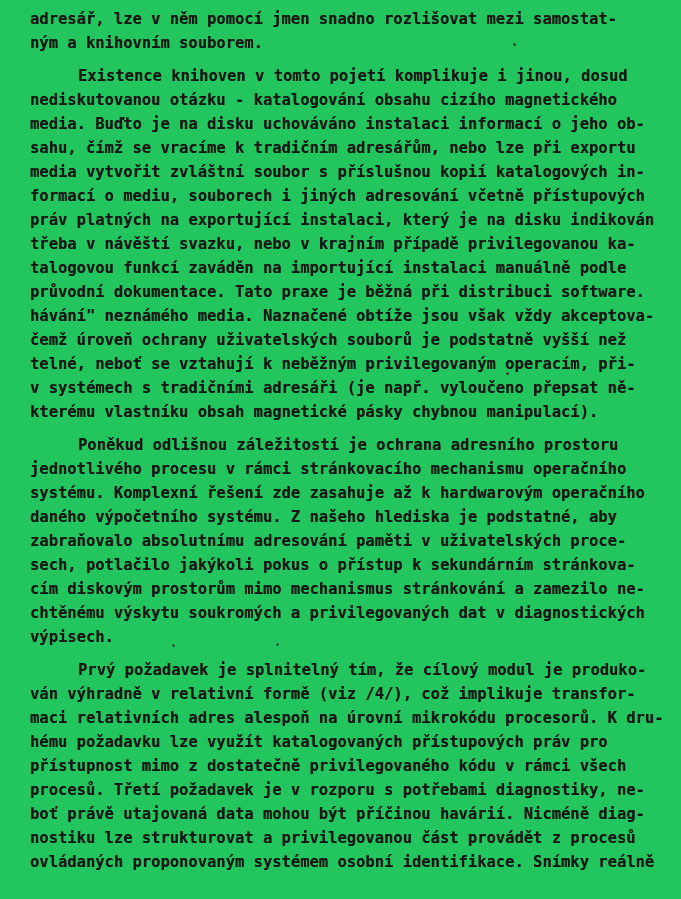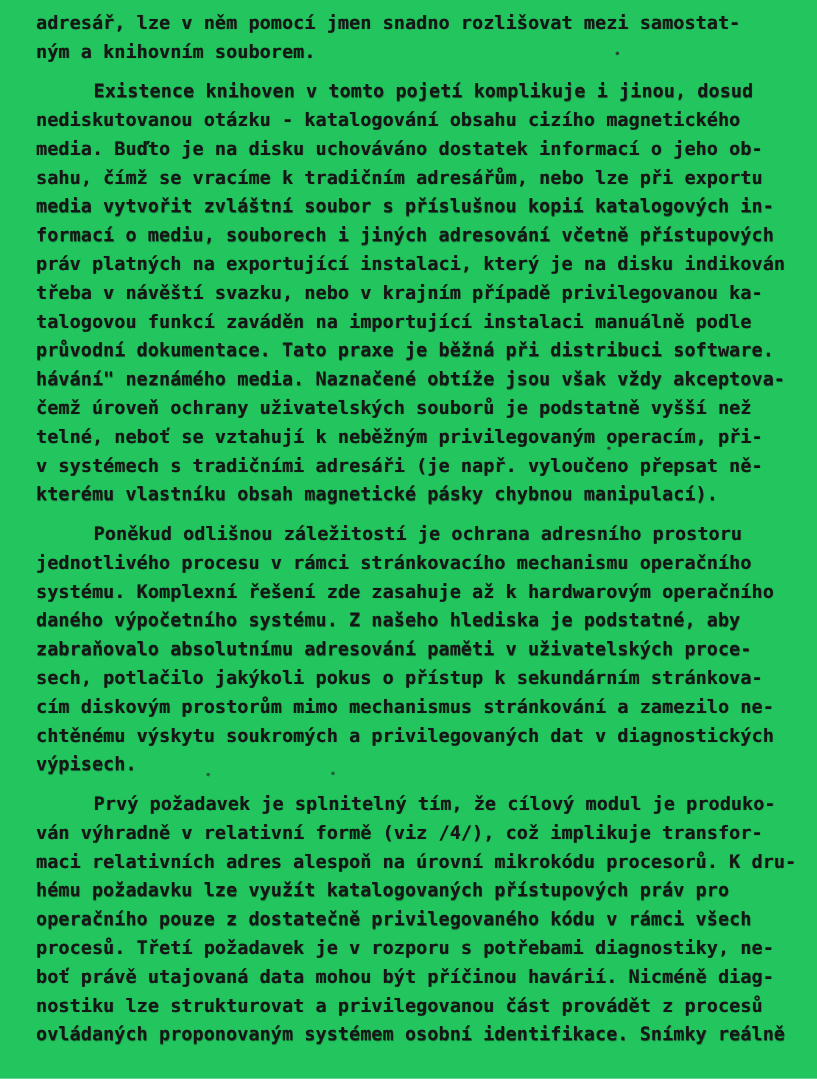--- a/index.html
+++ b/index.html
@@ -48,21 +48,21 @@
 <div class="scan-page">
 
   <div class="para">
     <div class="line">adresář, lze v něm pomocí jmen snadno rozlišovat mezi samostat-</div>
     <div class="line">ným a knihovním souborem.</div>
   </div>
 
   <div class="para indent">
     <div class="line">Existence knihoven v tomto pojetí komplikuje i jinou, dosud</div>
     <div class="line">nediskutovanou otázku - katalogování obsahu cizího magnetického</div>
-    <div class="line">media. Buďto je na disku uchováváno dostatek informací o jeho ob-</div>
+    <div class="line">media. Buďto je na disku uchováváno instalaci informací o jeho ob-</div>
     <div class="line">sahu, čímž se vracíme k tradičním adresářům, nebo lze při exportu</div>
     <div class="line">media vytvořit zvláštní soubor s příslušnou kopií katalogových in-</div>
     <div class="line">formací o mediu, souborech i jiných adresování včetně přístupových</div>
     <div class="line">práv platných na exportující instalaci, který je na disku indikován</div>
     <div class="line">třeba v návěští svazku, nebo v krajním případě privilegovanou ka-</div>
     <div class="line">talogovou funkcí zaváděn na importující instalaci manuálně podle</div>
     <div class="line">průvodní dokumentace. Tato praxe je běžná při distribuci software.</div>
     <div class="line">hávání" neznámého media. Naznačené obtíže jsou však vždy akceptova-</div>
     <div class="line">čemž úroveň ochrany uživatelských souborů je podstatně vyšší než</div>
     <div class="line">telné, neboť se vztahují k neběžným privilegovaným operacím, při-</div>
@@ -80,21 +80,21 @@
     <div class="line">cím diskovým prostorům mimo mechanismus stránkování a zamezilo ne-</div>
     <div class="line">chtěnému výskytu soukromých a privilegovaných dat v diagnostických</div>
     <div class="line">výpisech.</div>
   </div>
 
   <div class="para indent">
     <div class="line">Prvý požadavek je splnitelný tím, že cílový modul je produko-</div>
     <div class="line">ván výhradně v relativní formě (viz /4/), což implikuje transfor-</div>
     <div class="line">maci relativních adres alespoň na úrovní mikrokódu procesorů. K dru-</div>
     <div class="line">hému požadavku lze využít katalogovaných přístupových práv pro</div>
-    <div class="line">operačního pouze z dostatečně privilegovaného kódu v rámci všech</div>
+    <div class="line">přístupnost mimo z dostatečně privilegovaného kódu v rámci všech</div>
     <div class="line">procesů. Třetí požadavek je v rozporu s potřebami diagnostiky, ne-</div>
     <div class="line">boť právě utajovaná data mohou být příčinou havárií. Nicméně diag-</div>
     <div class="line">nostiku lze strukturovat a privilegovanou část provádět z procesů</div>
     <div class="line">ovládaných proponovaným systémem osobní identifikace. Snímky reálně</div>
   </div>
 
   <div class="speck s1"></div>
   <div class="speck s2"></div>
   <div class="speck s3"></div>
   <div class="speck s4"></div>

